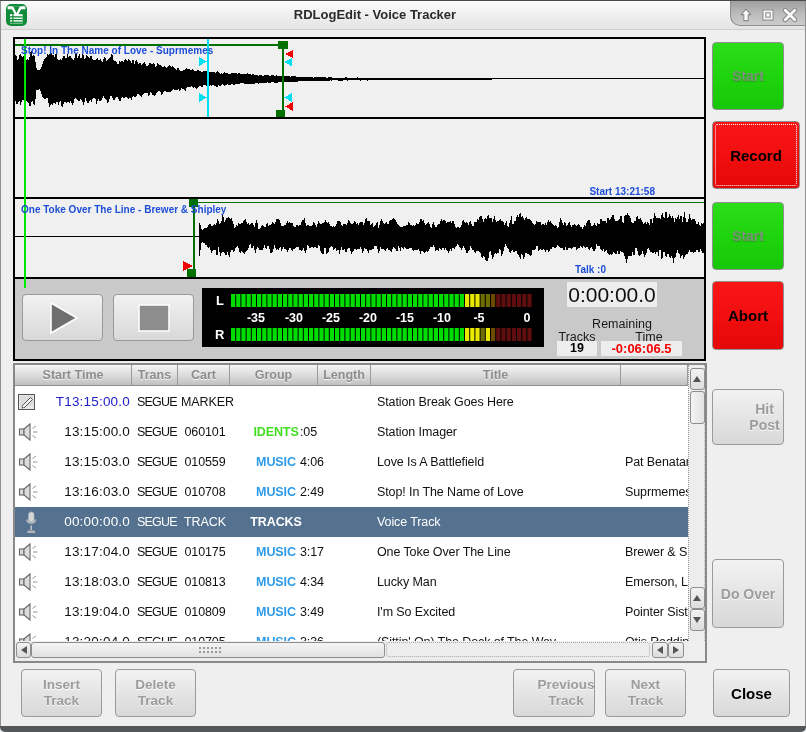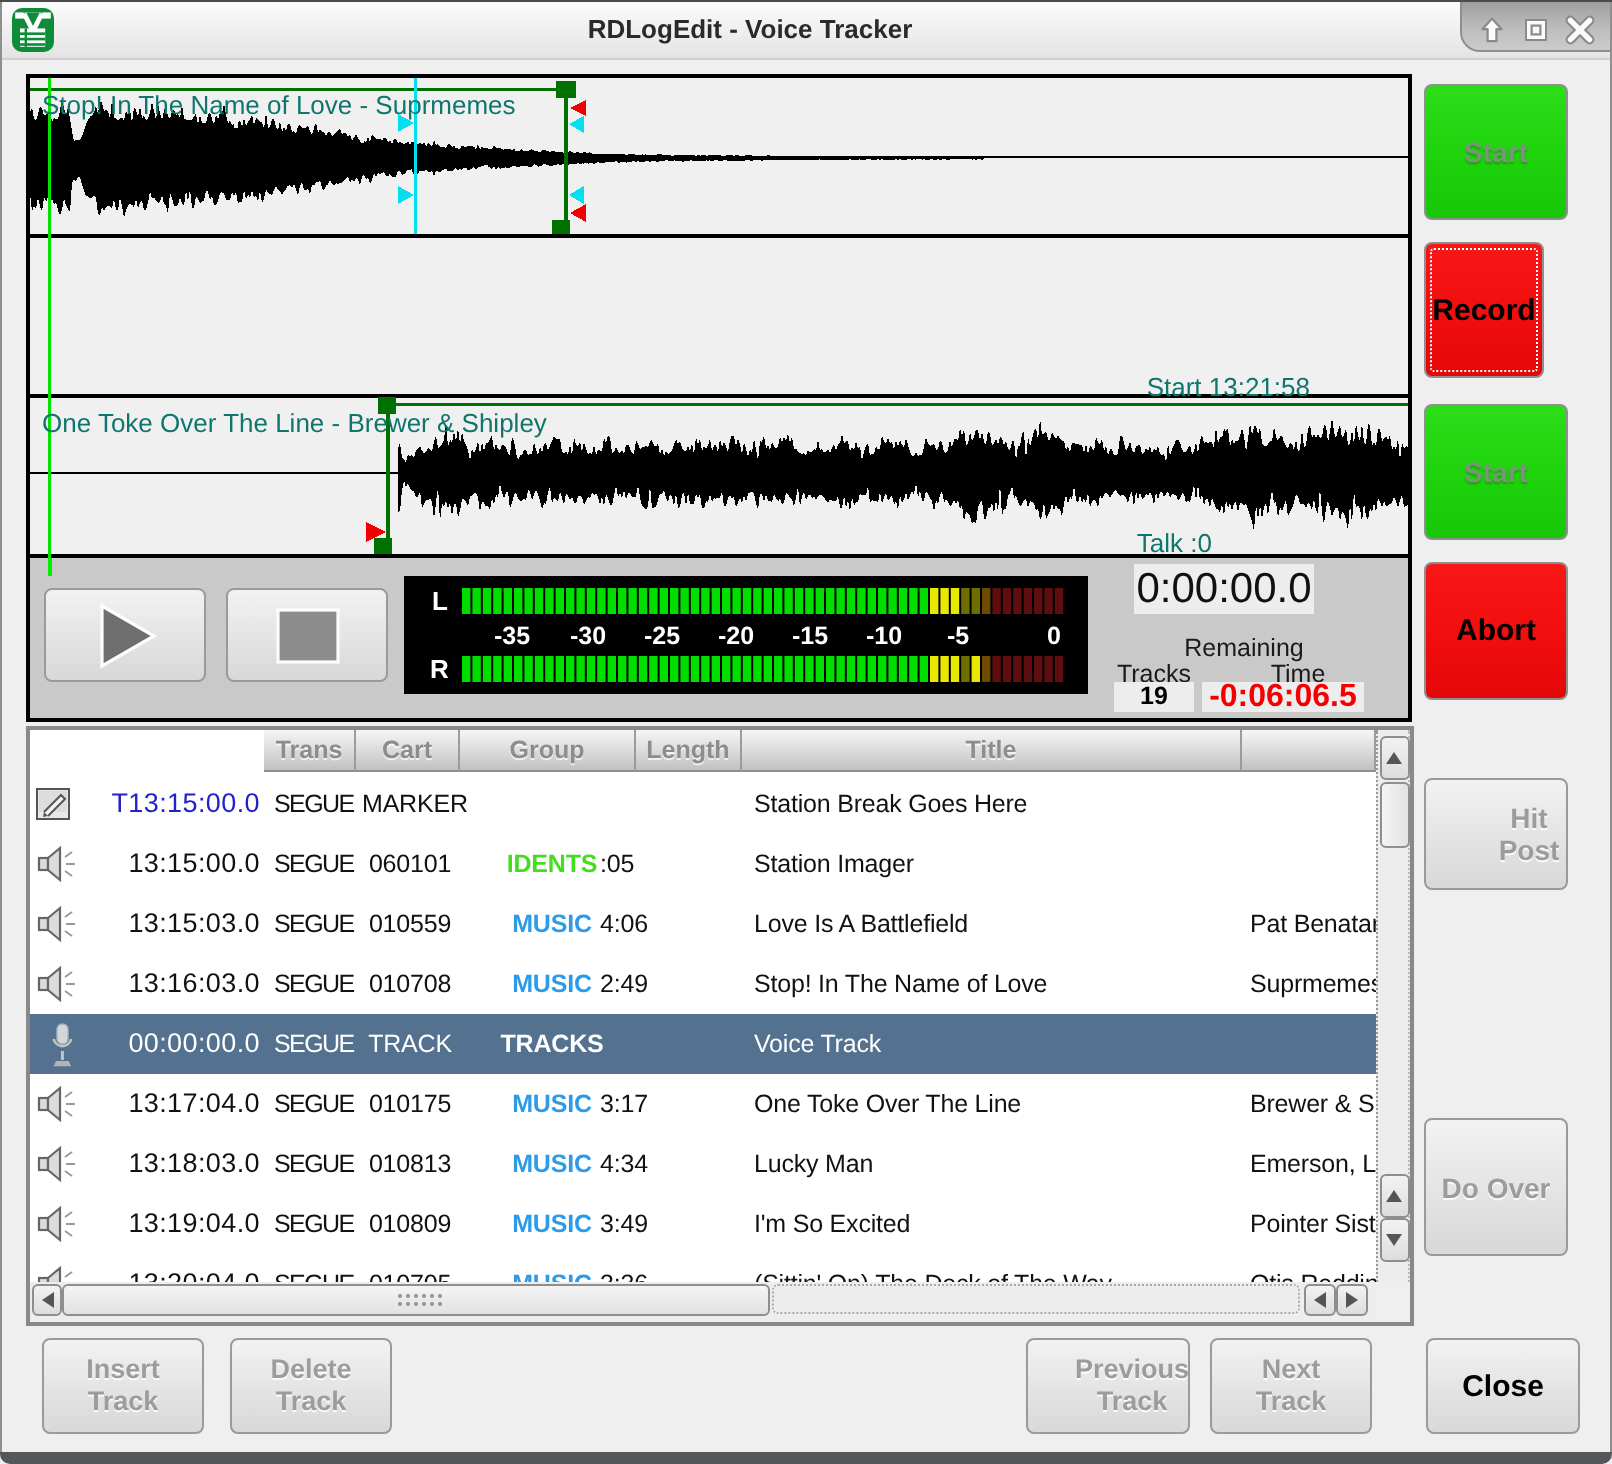--- a/index.html
+++ b/index.html
@@ -14,21 +14,21 @@
   border-left:1px solid #8E8E8E; border-bottom:1px solid #8E8E8E;
   border-bottom-left-radius:10px; }
 #title { left:0px; top:7px; width:750px; text-align:center; font-size:13px; font-weight:bold; color:#2A2A2A; }
 #lborder { left:0; top:1px; width:1px; height:726px; background:#8F8F8F; }
 #rborder { left:805px; top:1px; width:1px; height:726px; background:#8F8F8F; }
 #bottombar { left:0; top:726px; width:806px; height:6px; background:#54575A; border-radius:0 0 5px 5px; }
 
 #wavewidget { left:13px; top:37px; width:693px; height:324px; border:2px solid #000; background:#F0F0F0; }
 .sep { left:0; width:689px; height:2px; background:#000; }
 #transport { left:0px; top:240px; width:689px; height:80px; background:#C9C9C9; }
-.wlabel { position:absolute; font-size:13px; font-weight:normal; color:#0f766e; white-space:nowrap; }
+.wlabel { position:absolute; font-size:10px; font-weight:bold; color:#1d4ed8; white-space:nowrap; }
 
 .btn { position:absolute; border:1px solid #9A9A9A; border-radius:4px;
   background:linear-gradient(#F2F2F2,#E6E6E6 45%,#D8D8D8);
   display:flex; align-items:center; justify-content:center; text-align:center;
   font-weight:bold; color:#9C9C9C; text-shadow:0 1px 0 rgba(255,255,255,0.85); }
 .cbtn { position:absolute; border:1px solid #8F8F8F; border-radius:4px;
   display:flex; align-items:center; justify-content:center; font-weight:bold; }
 .green { background:linear-gradient(#2BDE19,#1ED20C 55%,#17C708); color:#7E917C;
   text-shadow:0 1px 1px rgba(0,90,0,0.35); }
 .red   { background:linear-gradient(#F81616,#EF0D0D 60%,#E30808); color:#000; }
@@ -279,34 +279,35 @@
 <text x="277" y="34">-5</text>
           <text x="325" y="34">0</text>
 </g>
       </svg>
     </div>
  <div class="abs" style="left:552px;top:243px;width:90px;height:25px;background:#EDEDED;color:#101010;font-size:21px;text-align:center;line-height:25px;">0:00:00.0</div>
  <div class="abs" style="left:552px;top:278px;width:110px;text-align:center;font-size:12.5px;color:#1A1A1A;">Remaining</div>
  <div class="abs" style="left:528px;top:291px;width:68px;text-align:center;font-size:12.5px;color:#1A1A1A;">Tracks</div>
  <div class="abs" style="left:600px;top:291px;width:68px;text-align:center;font-size:12.5px;color:#1A1A1A;">Time</div>
  <div class="abs" style="left:542px;top:302px;width:40px;height:15px;background:#EDEDED;font-size:12.5px;font-weight:bold;text-align:center;line-height:15px;color:#000;">19</div>
- <div class="abs" style="left:586px;top:302px;width:81px;height:15px;background:#EDEDED;font-size:16px;font-weight:bold;text-align:center;line-height:15px;color:#F50000;">-0:06:06.5</div>
+ <div class="abs" style="left:586px;top:302px;width:81px;height:15px;background:#EDEDED;font-size:13px;font-weight:bold;text-align:center;line-height:15px;color:#F50000;">-0:06:06.5</div>
 
 </div>
 
 <div class="cbtn green" style="left:712px;top:42px;width:72px;height:68px;font-size:14px;">Start</div>
-<div class="cbtn red" style="left:712px;top:121px;width:60px;height:68px;font-size:15px;">
+<div class="cbtn red" style="left:712px;top:121px;width:88px;height:68px;font-size:15px;">
   <div style="position:absolute;left:2px;top:2px;right:2px;bottom:2px;border:1px dotted #FFF;border-radius:2px;"></div>Record</div>
 <div class="cbtn green" style="left:712px;top:202px;width:72px;height:68px;font-size:14px;">Start</div>
 <div class="cbtn red" style="left:712px;top:281px;width:72px;height:69px;font-size:15px;">Abort</div>
 <div class="btn" style="left:712px;top:389px;width:72px;height:56px;font-size:14px;padding-left:33px;">Hit Post</div>
 <div class="btn" style="left:712px;top:559px;width:72px;height:69px;font-size:14px;">Do Over</div>
 
 <div class="abs" id="tframe">
  <div class="abs" id="thead">
+  <div class="hcell" style="left:0;width:117px;">Start Time</div>
   <div class="hcell" style="left:117px;width:46px;">Trans</div>
   <div class="hcell" style="left:163px;width:52px;">Cart</div>
   <div class="hcell" style="left:215px;width:88px;">Group</div>
   <div class="hcell" style="left:303px;width:53px;">Length</div>
   <div class="hcell" style="left:356px;width:250px;">Title</div>
   <div class="hcell" style="left:606px;width:67px;"></div>
  </div>
  <div class="abs" id="tbody">
       <div class="trow" style="top:1px">
         <svg width="17" height="16" viewBox="0 0 17 16" style="position:absolute;left:3px;top:7px">

